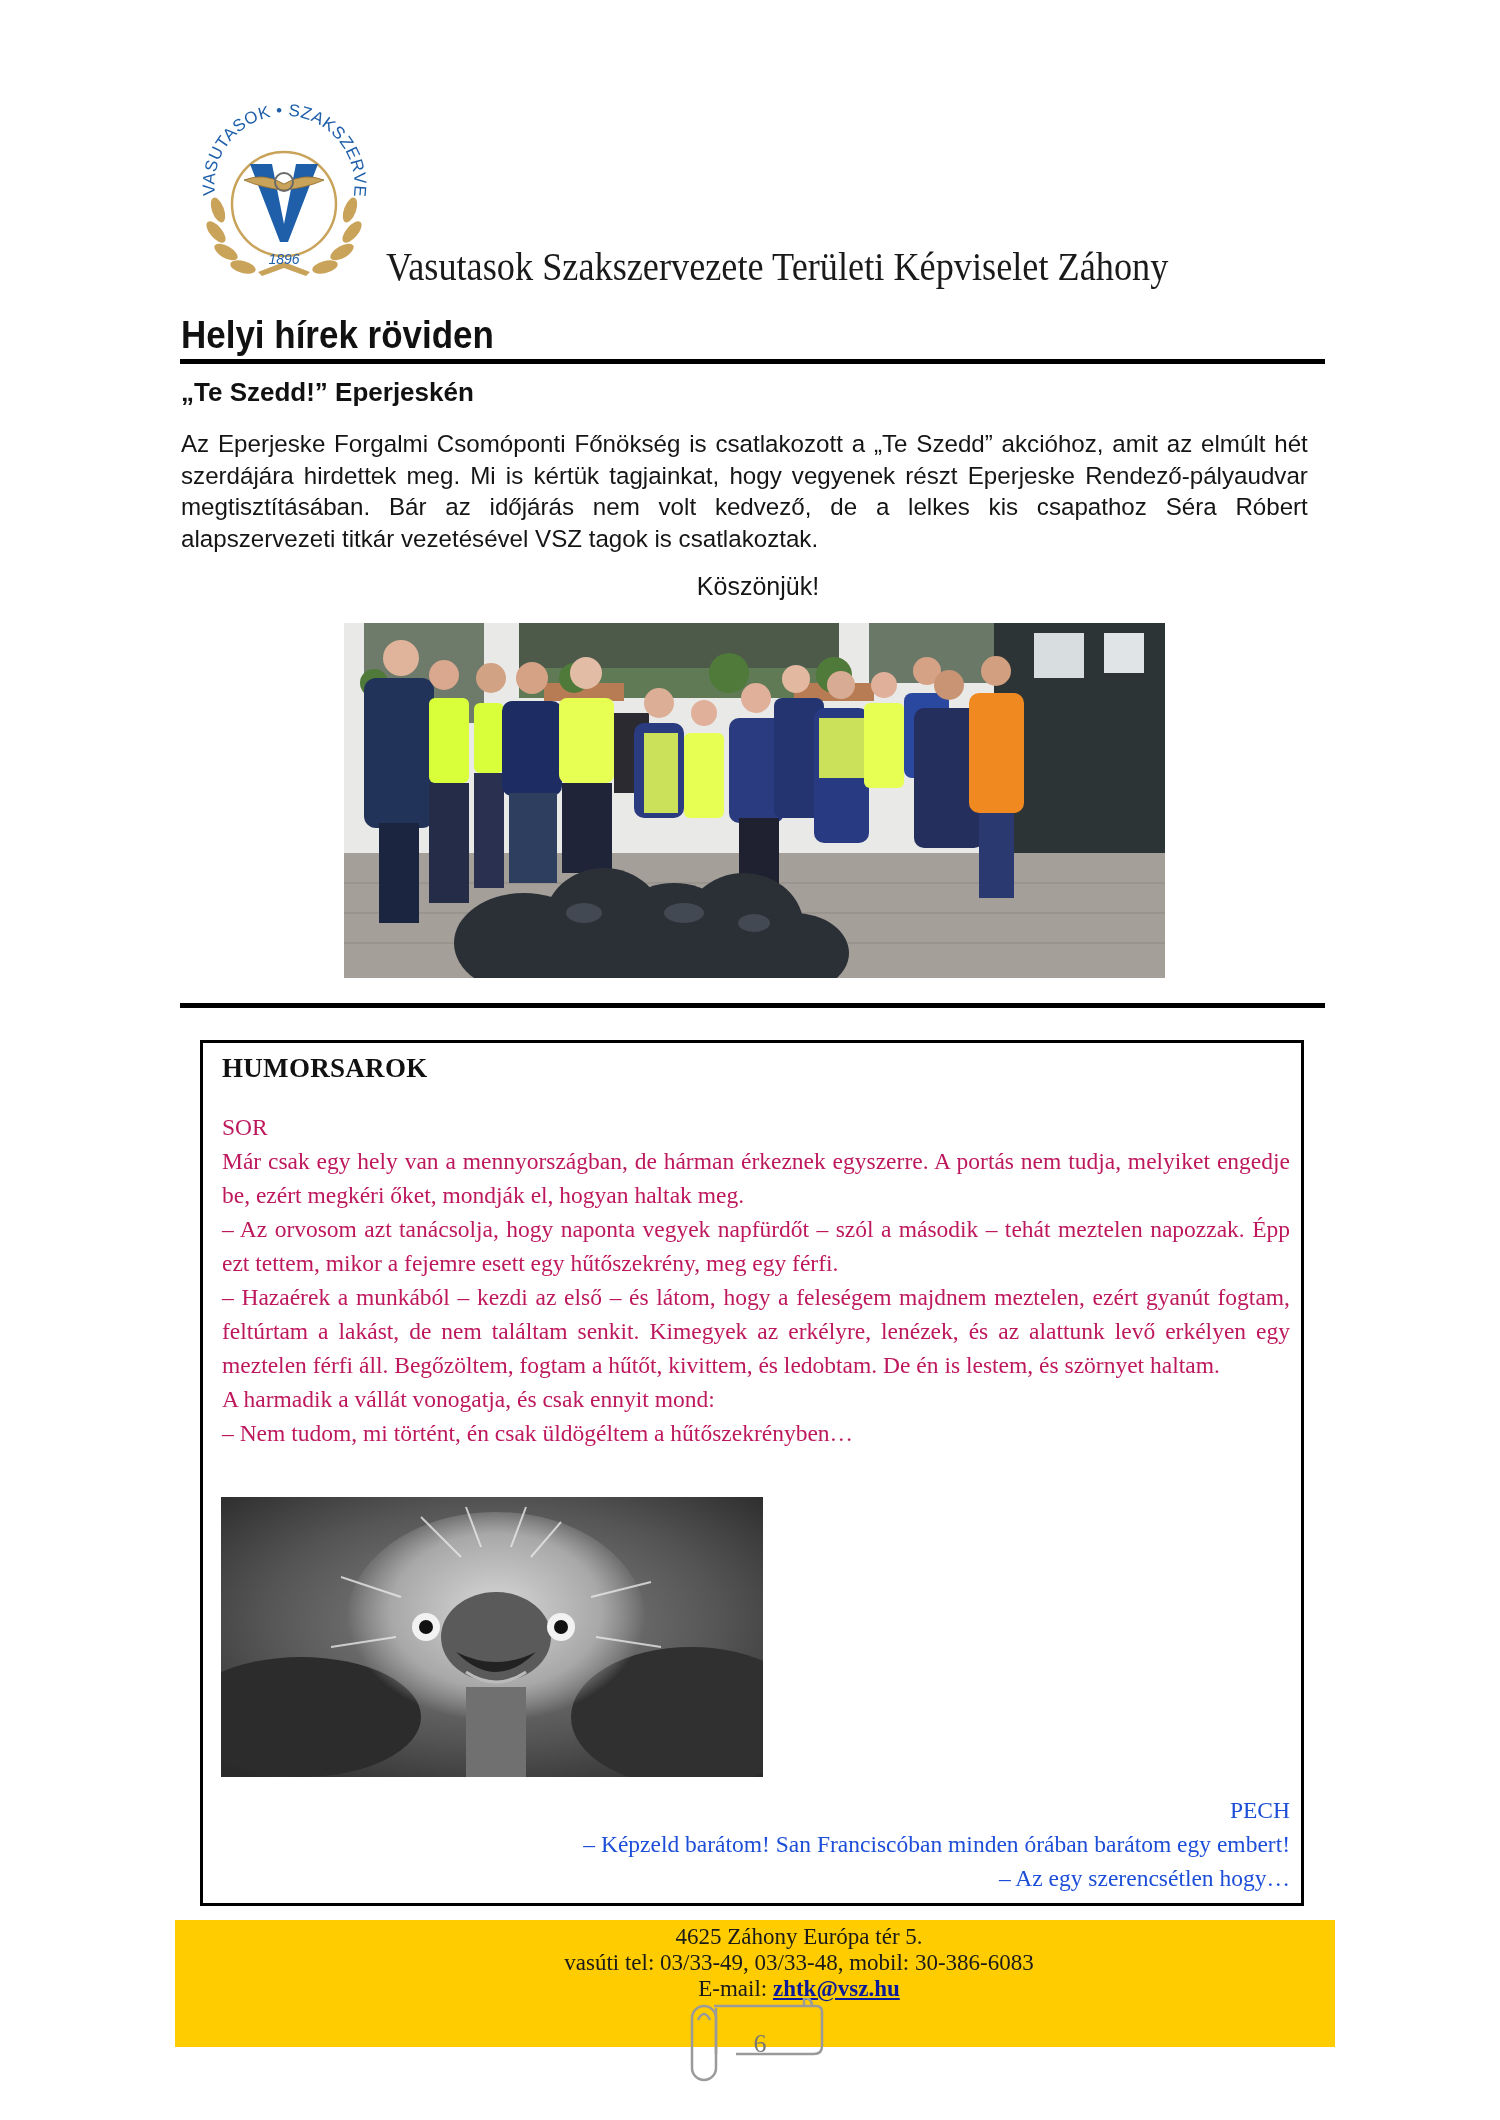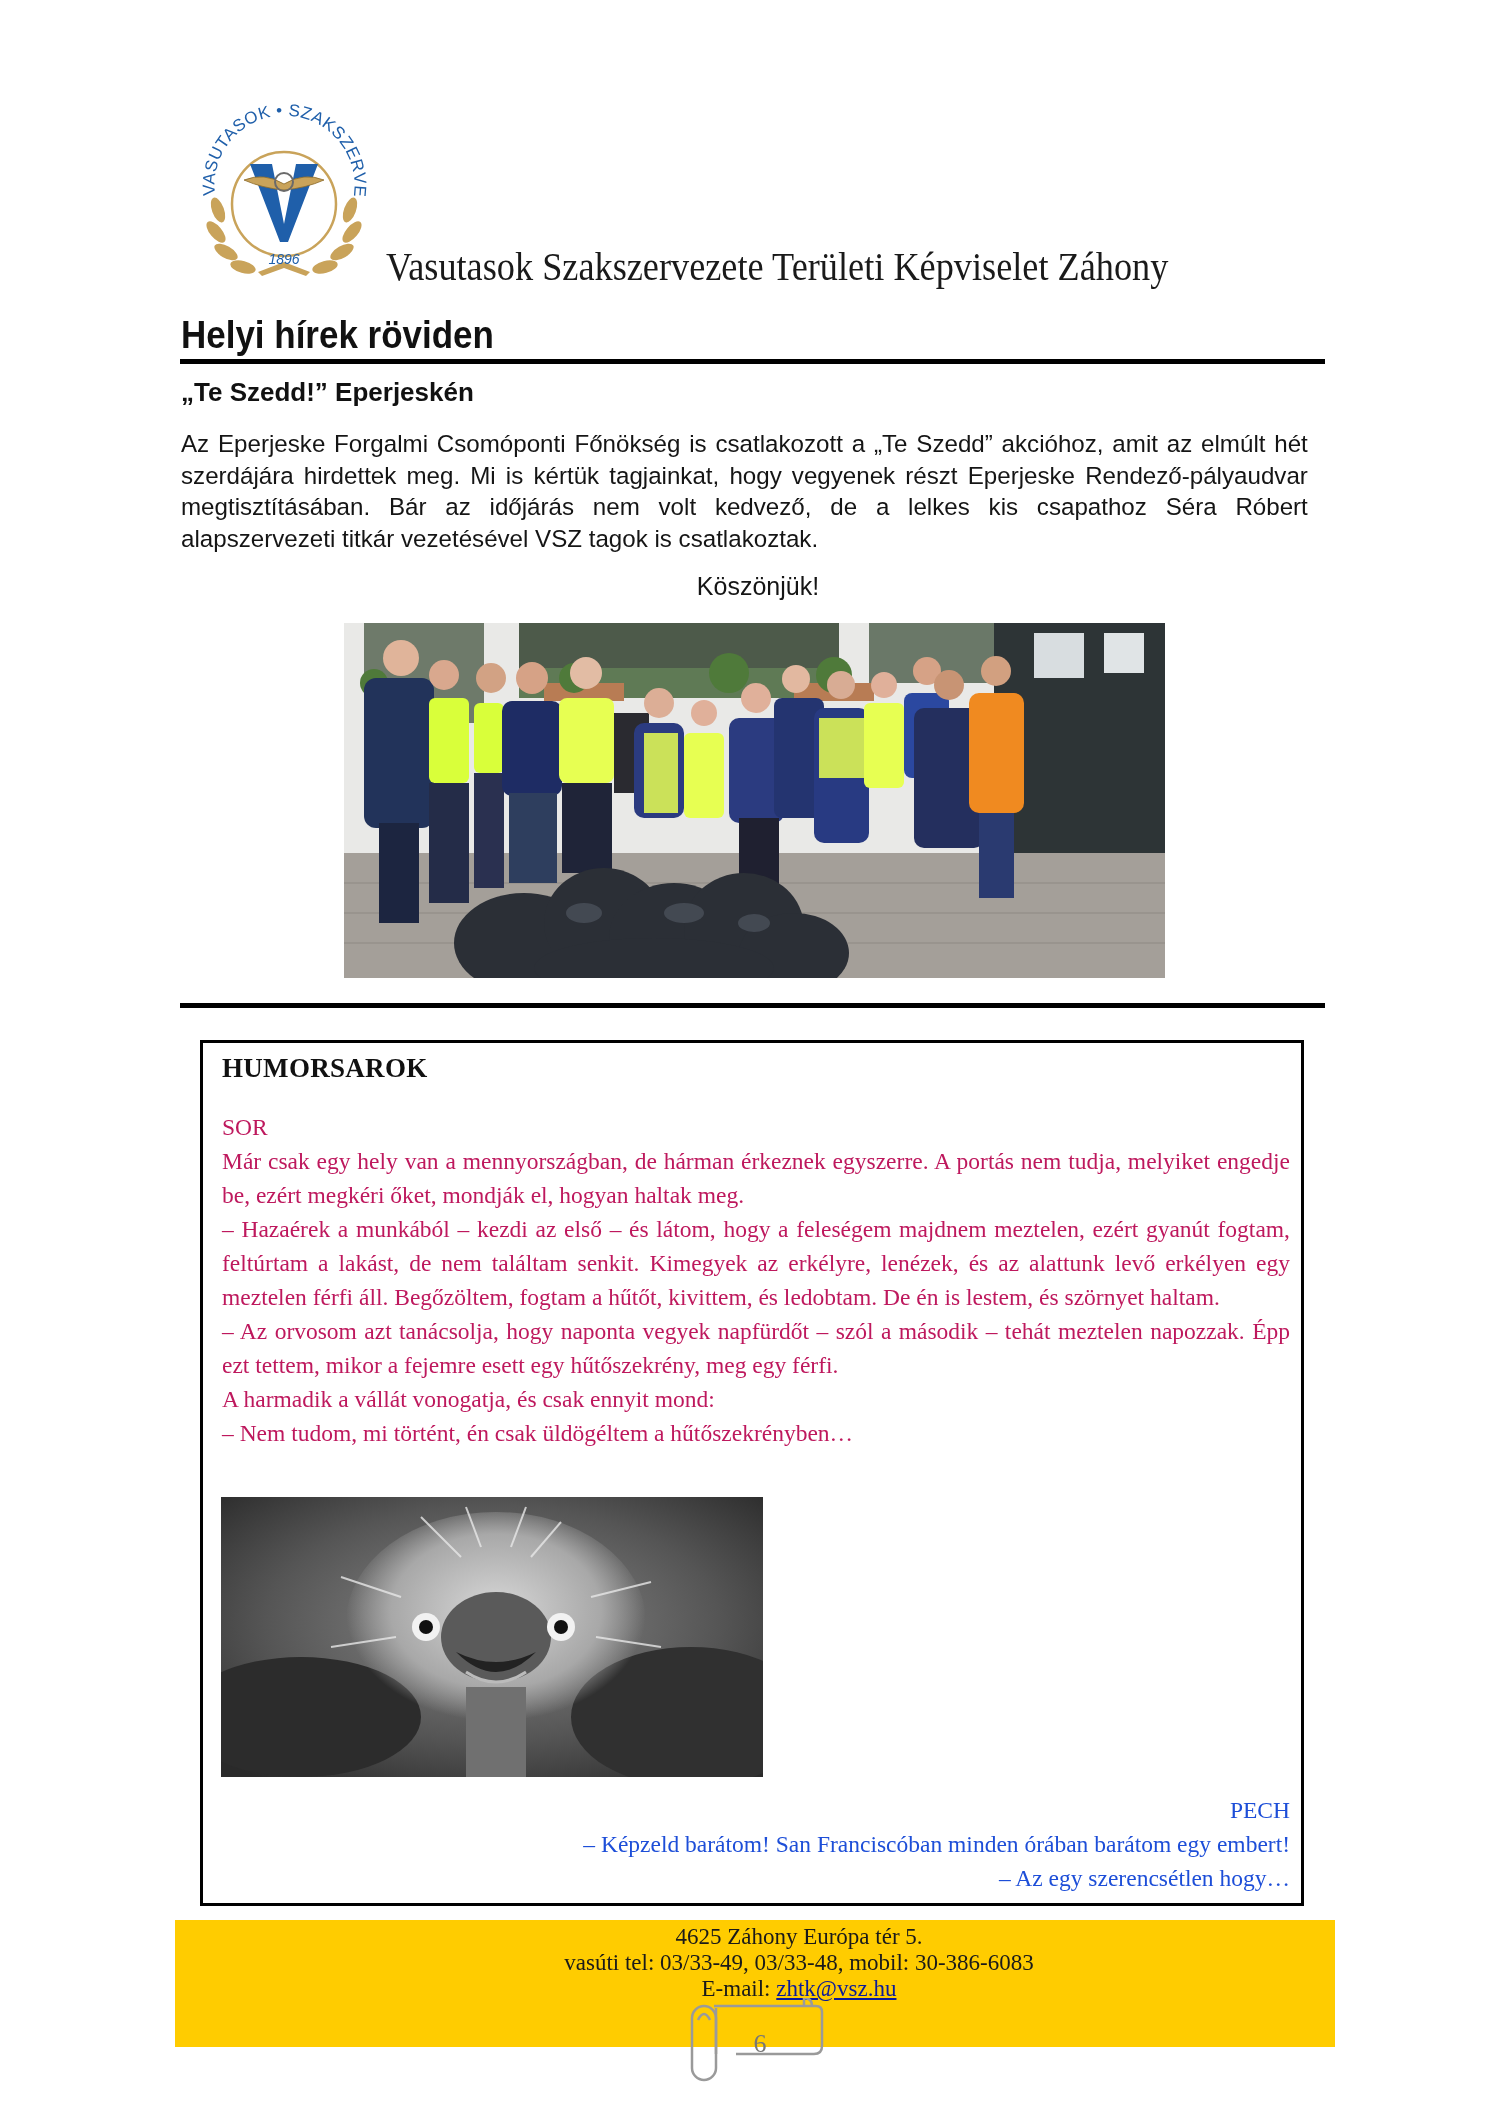--- a/index.html
+++ b/index.html
@@ -33,21 +33,21 @@
   #sor-heading { margin-bottom: 0; }
 
   #bird { left: 221px; top: 1497px; width: 542px; height: 280px; overflow: hidden; background: #5a5a5a; }
 
   #pech { left: 222px; top: 1793px; width: 1068px; font-size: 23.5px; line-height: 34px; color: #1d4ed8; text-align: right; }
   #pech p { margin: 0; }
 
   
   #footer { left: 175px; top: 1920px; width: 1160px; height: 127px; background: #ffcc00; }
   #footer-text { left: 175px; top: 1924px; width: 1248px; text-align: center; font-family: "Liberation Serif", serif; font-size: 23px; line-height: 26px; color: #1a1a1a; }
-  #footer-text a { color: #0b1a99; text-decoration: underline; }
+  #footer-text a { color: #0b1a99; text-decoration: underline; font-weight: bold; }
 
   #page-scroll { left: 688px; top: 1998px; width: 140px; height: 86px; }
   #page-number { left: 735px; top: 2029px; width: 50px; text-align: center; font-family: "Liberation Serif", serif; font-size: 26px; color: #777; }
 </style>
 </head>
 <body>
 
 <div id="logo" class="abs">
   <svg width="190" height="190" viewBox="0 0 190 190">
     <defs>
@@ -176,22 +176,22 @@
 </div>
 
 <div id="rule-mid" class="abs"></div>
 
 <div id="humor-box" class="abs"></div>
 <div id="humor-title" class="abs serif">HUMORSAROK</div>
 
 <div id="humor-body" class="abs serif">
   <p id="sor-heading">SOR</p>
   <p>Már csak egy hely van a mennyországban, de hárman érkeznek egyszerre. A portás nem tudja, melyiket engedje be, ezért megkéri őket, mondják el, hogyan haltak meg.</p>
+  <p>– Az orvosom azt tanácsolja, hogy naponta vegyek napfürdőt – szól a második – tehát meztelen napozzak. Épp ezt tettem, mikor a fejemre esett egy hűtőszekrény, meg egy férfi.</p>
   <p>– Hazaérek a munkából – kezdi az első – és látom, hogy a feleségem majdnem meztelen, ezért gyanút fogtam, feltúrtam a lakást, de nem találtam senkit. Kimegyek az erkélyre, lenézek, és az alattunk levő erkélyen egy meztelen férfi áll. Begőzöltem, fogtam a hűtőt, kivittem, és ledobtam. De én is lestem, és szörnyet haltam.</p>
-  <p>– Az orvosom azt tanácsolja, hogy naponta vegyek napfürdőt – szól a második – tehát meztelen napozzak. Épp ezt tettem, mikor a fejemre esett egy hűtőszekrény, meg egy férfi.</p>
   <p>A harmadik a vállát vonogatja, és csak ennyit mond:</p>
   <p>– Nem tudom, mi történt, én csak üldögéltem a hűtőszekrényben…</p>
 </div>
 
 <div id="bird" class="abs" title="Black and white close-up of a fluffy baby bird with wide eyes">
   <svg width="542" height="280" viewBox="0 0 542 280">
     <defs>
       <radialGradient id="bg" cx="50%" cy="45%" r="70%">
         <stop offset="0" stop-color="#8a8a8a"></stop>
         <stop offset="0.6" stop-color="#555"></stop>

